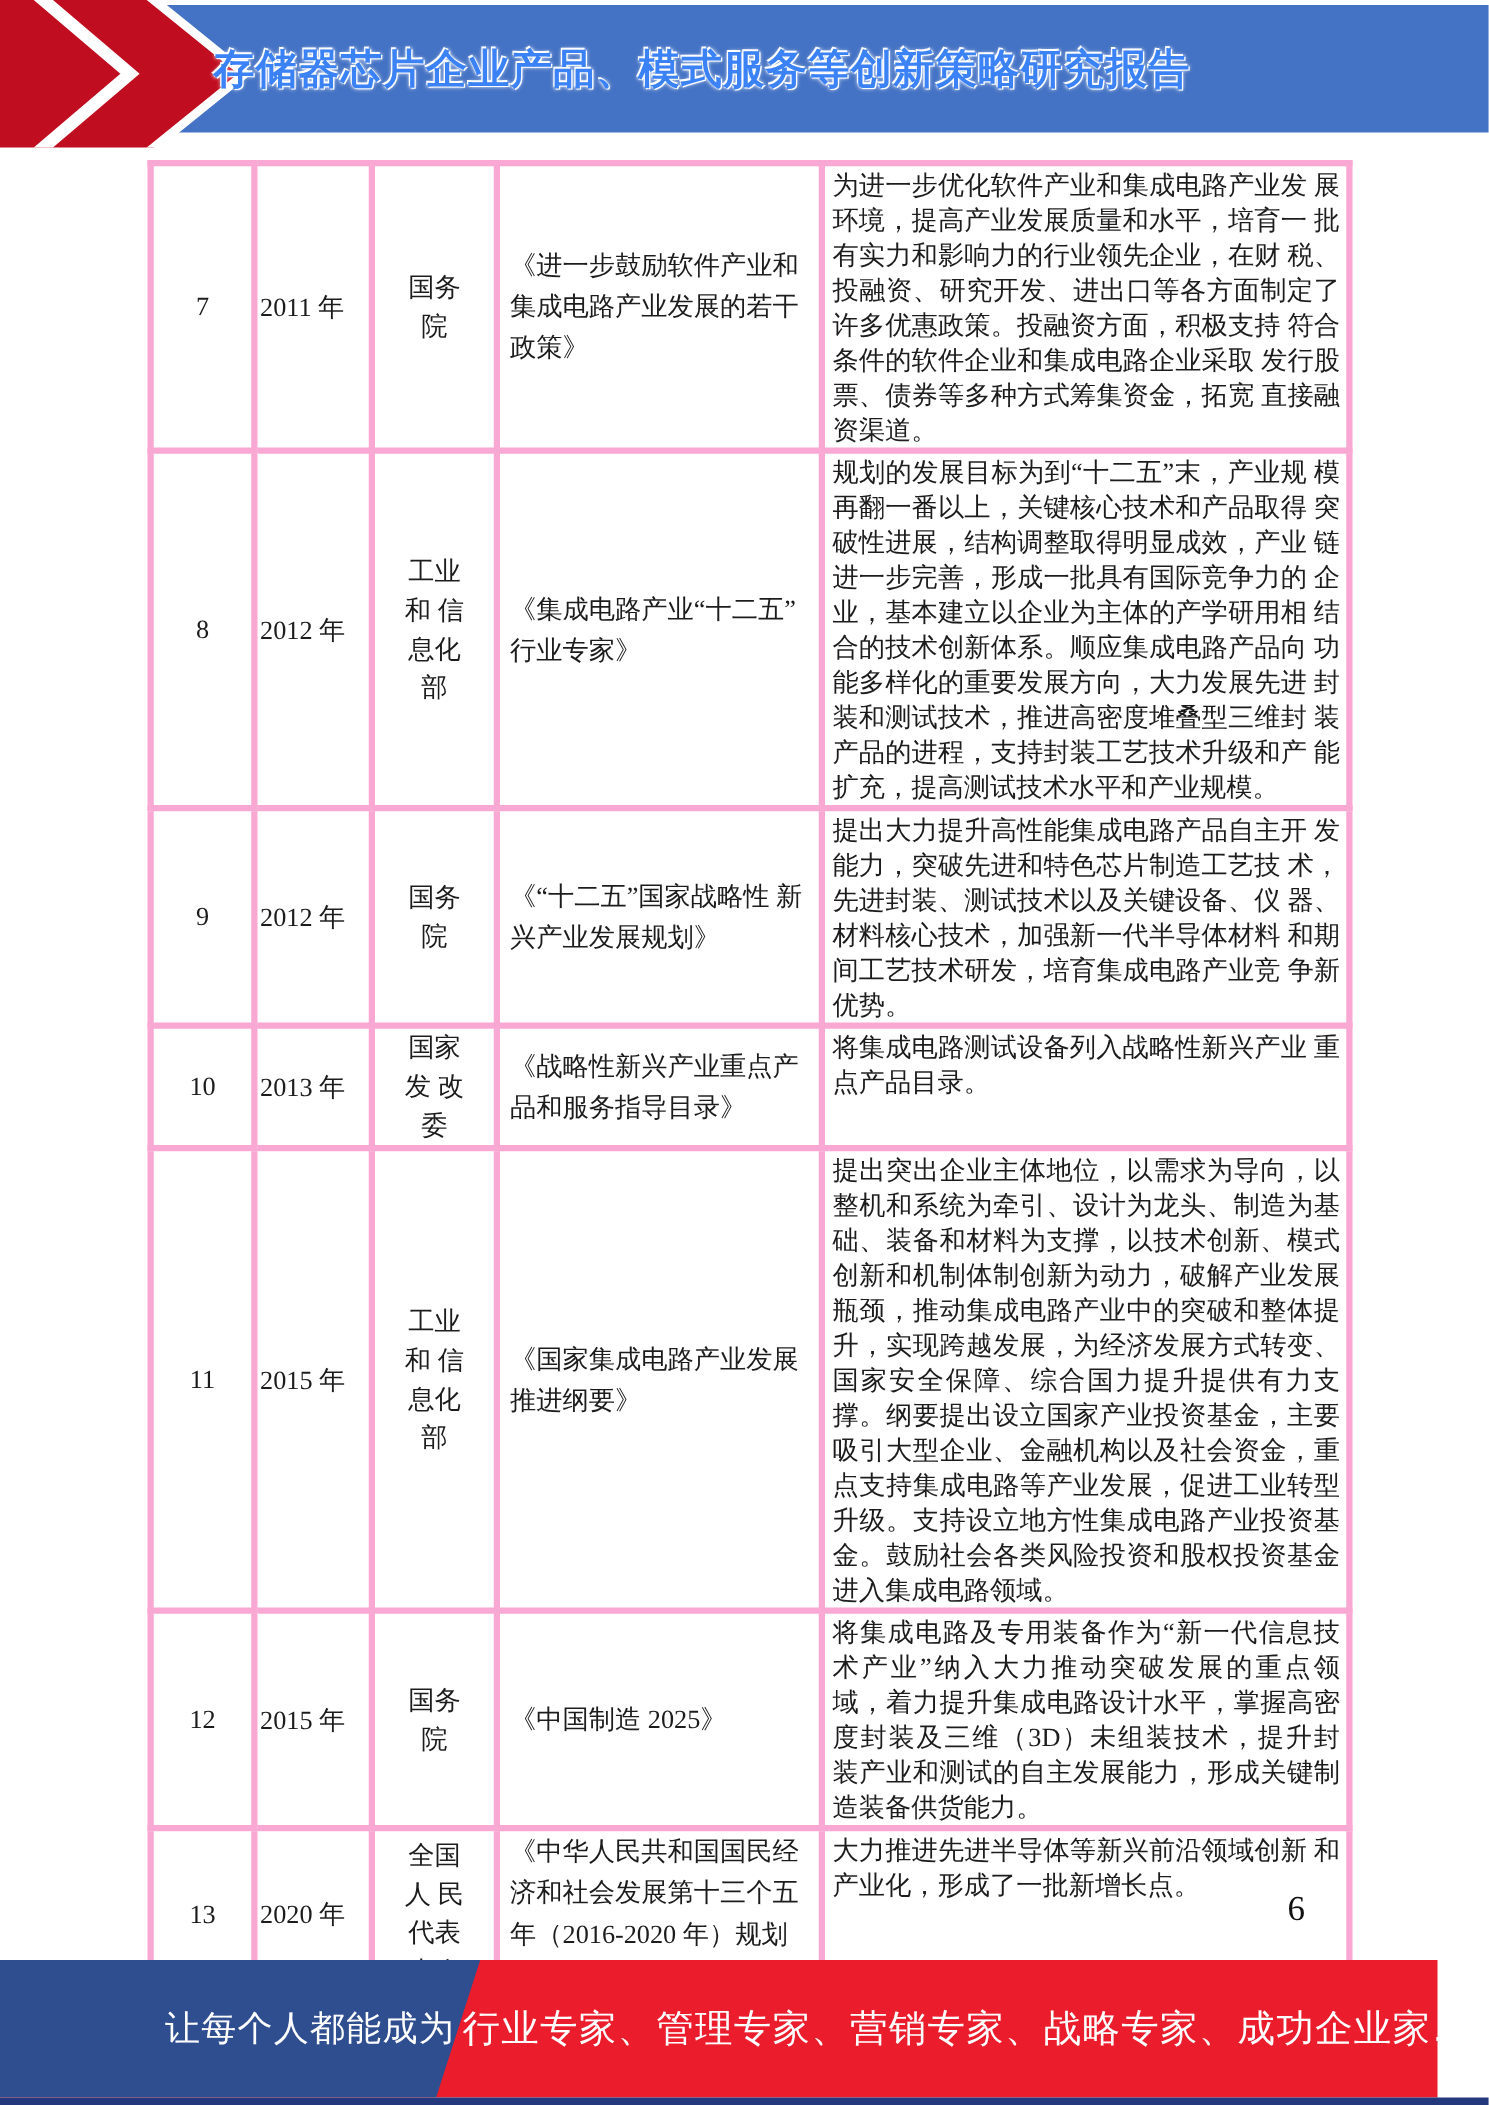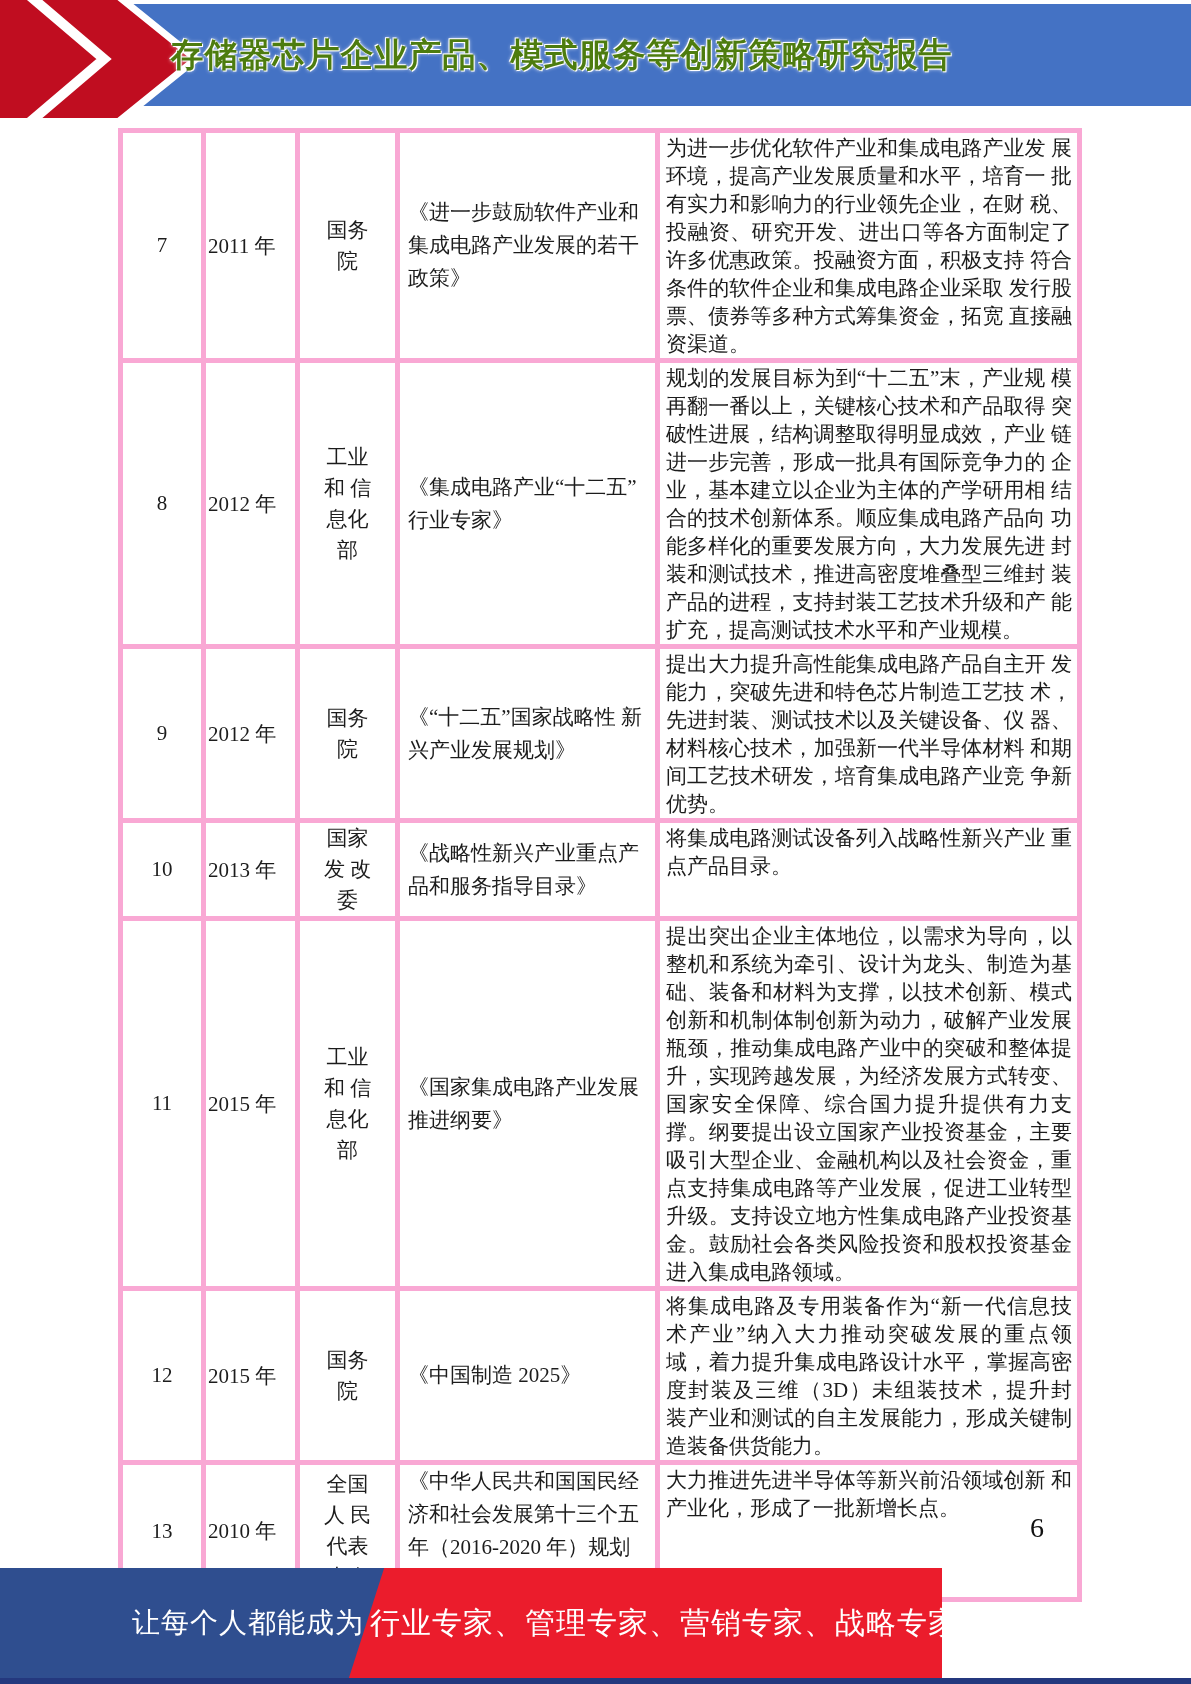--- a/index.html
+++ b/index.html
@@ -10,21 +10,21 @@
   }
   
   .header{position:absolute;left:0;top:4px;width:1191px;height:102px;background:#4472C4;}
   .chevron{position:absolute;left:0;top:0;width:200px;height:118px;}
   .title-wrap{
     position:absolute;left:0;top:4px;width:1123px;height:102px;
     display:flex;align-items:center;justify-content:center;
   }
   .title{
     font-family:"Liberation Sans","DejaVu Sans",sans-serif;
-    font-weight:bold;font-size:33px;letter-spacing:1px;color:#4d7c0f;
+    font-weight:bold;font-size:33px;letter-spacing:1px;color:#3b82f6;
     text-shadow:0 0 2px #ffffff,0 0 4px #ffffff,1px 1px 0 #ffffff,-1px -1px 0 #ffffff;
     white-space:nowrap;
   }
   
   table.policy{
     position:absolute;left:118px;top:128px;width:959px;
     border-collapse:collapse;table-layout:fixed;
     font-size:21px;color:#1c1c1c;
   }
   table.policy td{
@@ -38,21 +38,21 @@
   td.c-desc{
     text-align:justify;vertical-align:top;line-height:28px;
     padding:1px 5px 0 6px;
   }
   
   .pagenum{
     position:absolute;left:1030px;top:1512px;font-size:28px;color:#111;
   }
   
   .footer{
-    position:absolute;left:0;top:1568px;width:942px;height:110px;background:#EB1C2C;
+    position:absolute;left:0;top:1568px;width:1150px;height:110px;background:#EB1C2C;
   }
   .footer-blue{
     position:absolute;left:0;top:0;width:392px;height:110px;background:#2F4E8F;
     clip-path:polygon(0 0,98% 0,89% 100%,0 100%);
   }
   .footer-left{
     position:absolute;left:132px;top:0;height:110px;display:flex;align-items:center;
     font-family:"Liberation Sans","DejaVu Sans",sans-serif;
     font-size:28px;color:#ffffff;letter-spacing:1px;white-space:nowrap;
   }
@@ -123,21 +123,21 @@
     </tr>
     <tr style="height:172px;">
       <td class="c-no">12</td>
       <td class="c-year">2015 年</td>
       <td class="c-agency">国务院</td>
       <td class="c-policy">《中国制造 2025》</td>
       <td class="c-desc">将集成电路及专用装备作为“新一代信息技 术产业”纳入大力推动突破发展的重点领 域，着力提升集成电路设计水平，掌握高密 度封装及三维（3D）未组装技术，提升封 装产业和测试的自主发展能力，形成关键制 造装备供货能力。</td>
     </tr>
     <tr style="height:110px;">
       <td class="c-no">13</td>
-      <td class="c-year">2010 年</td>
+      <td class="c-year">2020 年</td>
       <td class="c-agency">全国人 民代表 大会</td>
       <td class="c-policy">《中华人民共和国国民经 济和社会发展第十三个五 年（2016-2020 年）规划纲 要》</td>
       <td class="c-desc">大力推进先进半导体等新兴前沿领域创新 和产业化，形成了一批新增长点。</td>
     </tr>
   </tbody>
 </table>
 
 <div class="pagenum">6</div>
 
 <div class="footer">

